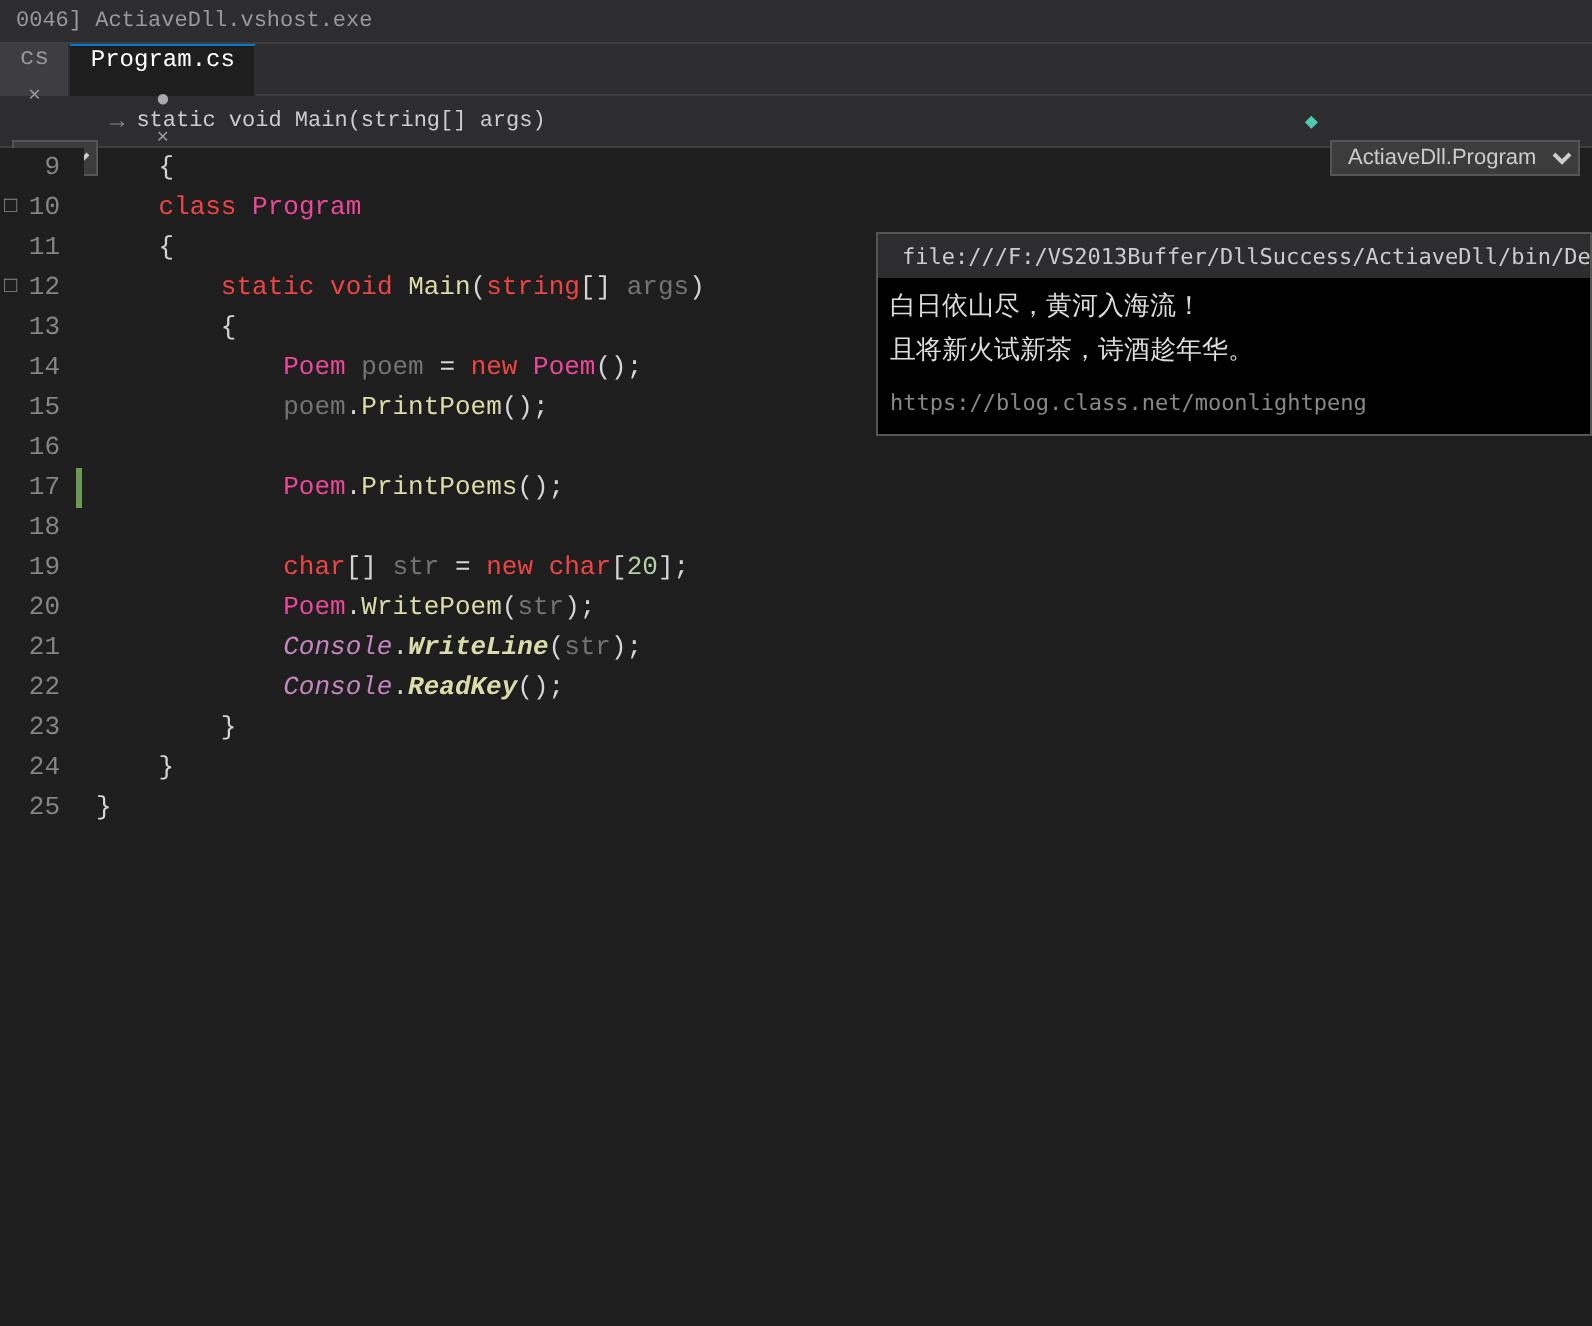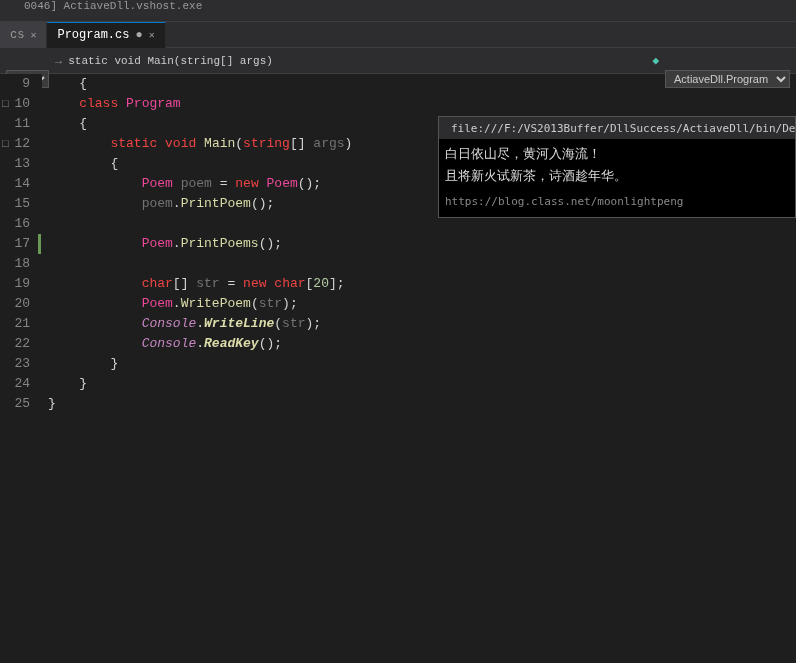--- a/index.html
+++ b/index.html
@@ -10,21 +10,22 @@
       font-family: 'Consolas', 'Courier New', monospace;
       overflow: hidden;
       color: #d4d4d4;
     }
 
     
     .title-bar {
       height: 22px;
       background: #2d2d30;
       display: flex;
-      padding: 0 24px;
+      align-items: center;
+      padding: 0 8px;
       font-size: 11px;
       color: #999;
       border-bottom: 1px solid #3e3e42;
     }
 
     
     .tab-bar {
       height: 26px;
       background: #2d2d30;
       display: flex;
@@ -35,20 +36,21 @@
       height: 26px;
       padding: 0 10px;
       display: flex;
       align-items: center;
       font-size: 12px;
       color: #999;
       background: #3e3e42;
       border-right: 1px solid #2d2d30;
       gap: 6px;
       cursor: pointer;
+      flex-direction: column;
     }
     .tab.active {
       background: #1e1e1e;
       color: #fff;
       border-top: 1px solid #007acc;
     }
     .tab-close {
       font-size: 10px;
       color: #999;
       cursor: pointer;

